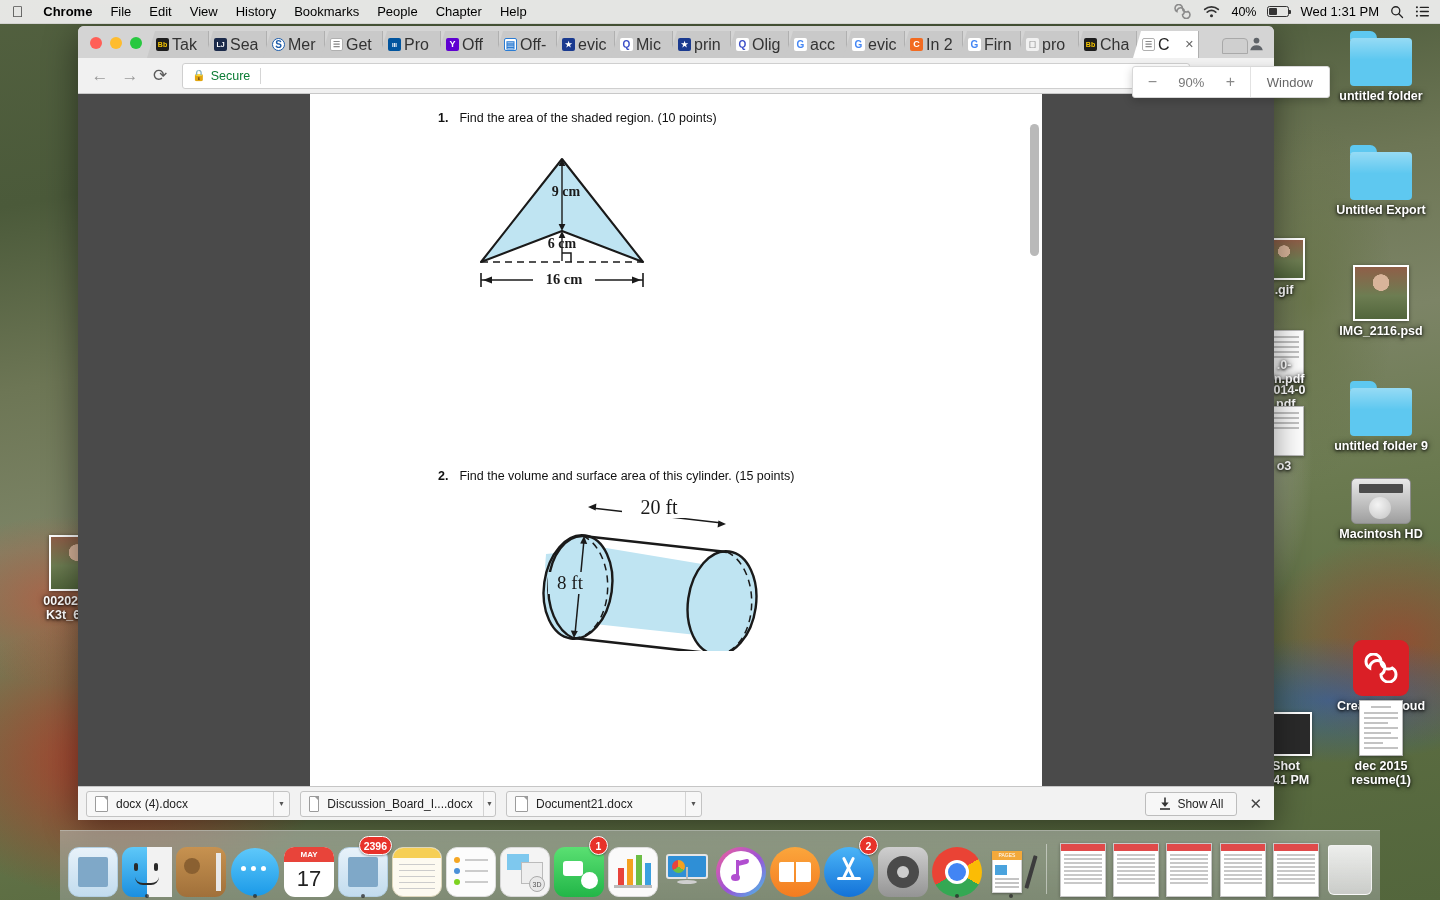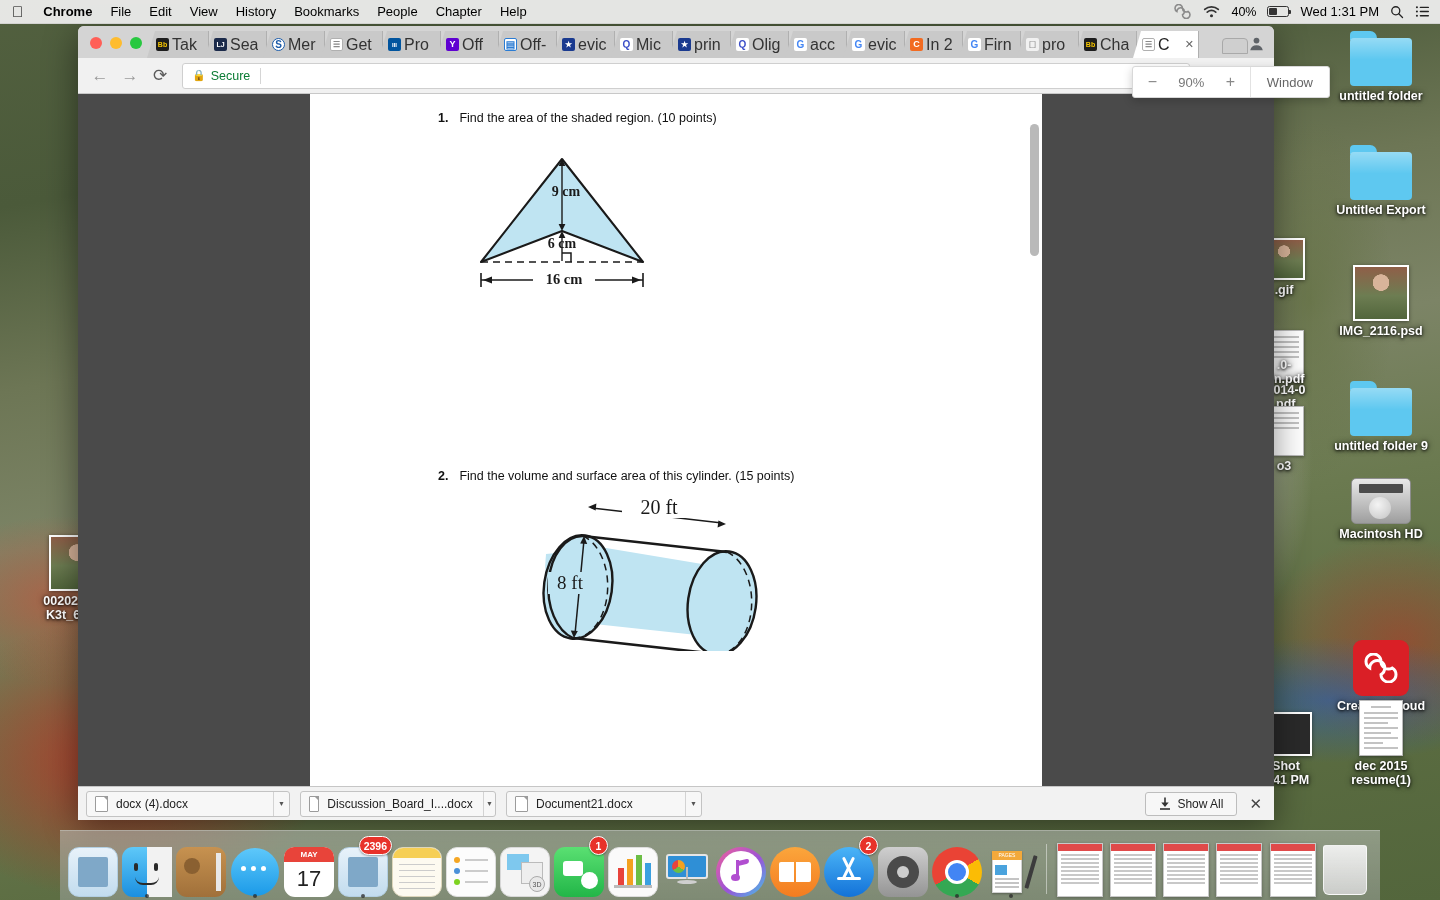--- a/index.html
+++ b/index.html
@@ -241,21 +241,21 @@
   }
 
   
   #dock {
     position: absolute; left: 60px; bottom: 0; width: 1320px; height: 70px;
     background: linear-gradient(180deg, rgba(190,195,190,0.55), rgba(150,158,148,0.62));
     border-top: 1px solid rgba(255,255,255,0.35);
     display: flex; align-items: flex-end; padding: 0 8px 3px 8px; gap: 4px;
     z-index: 50;
   }
-  .dock-app { position: relative; width: 52px; height: 58px; display:flex; align-items:flex-end; justify-content:flex-start; }
+  .dock-app { position: relative; width: 52px; height: 58px; display:flex; align-items:flex-end; justify-content:flex-end; }
   .dk { width: 50px; height: 50px; border-radius: 11px; position: relative; }
   .run-dot { position: absolute; bottom: -1px; left: 50%; transform: translateX(-50%);
              width: 4px; height: 4px; border-radius: 50%; background: rgba(40,40,40,0.75); }
   .badge {
     position: absolute; top: -3px; right: -4px; min-width: 19px; height: 19px; padding: 0 4px;
     background: #e8322a; border: 1.5px solid #fff; border-radius: 10px; color: #fff;
     font-size: 10.5px; font-weight: bold; display: flex; align-items: center; justify-content: center;
     box-shadow: 0 1px 2px rgba(0,0,0,0.35); z-index: 3;
   }
   .dock-sep { width: 1px; height: 50px; background: rgba(255,255,255,0.45); margin: 0 6px 3px 6px; }

